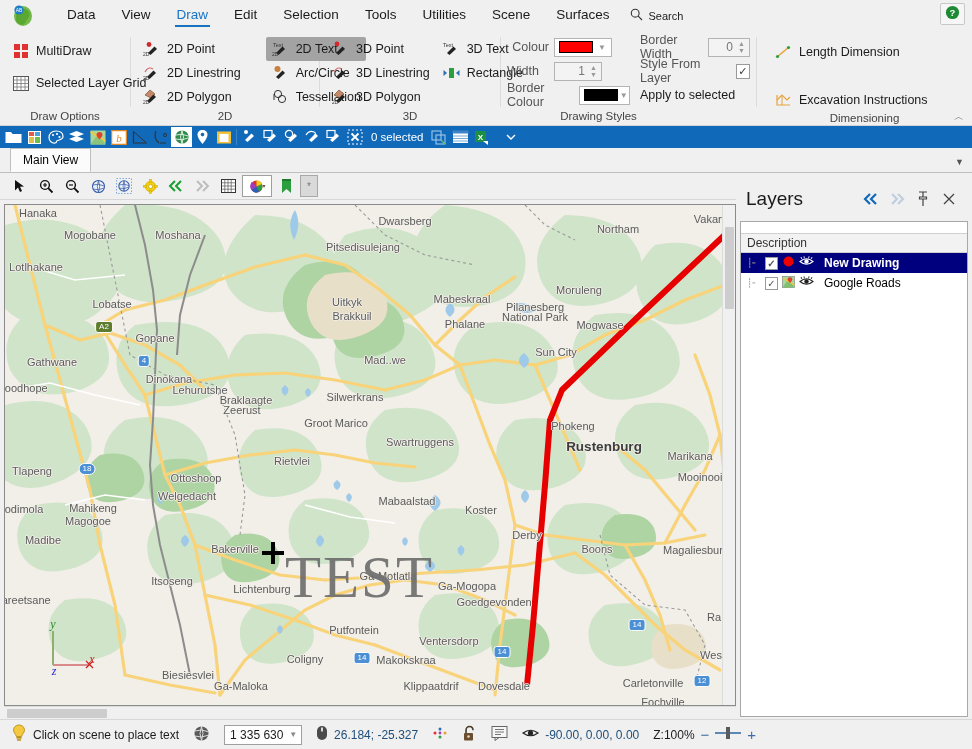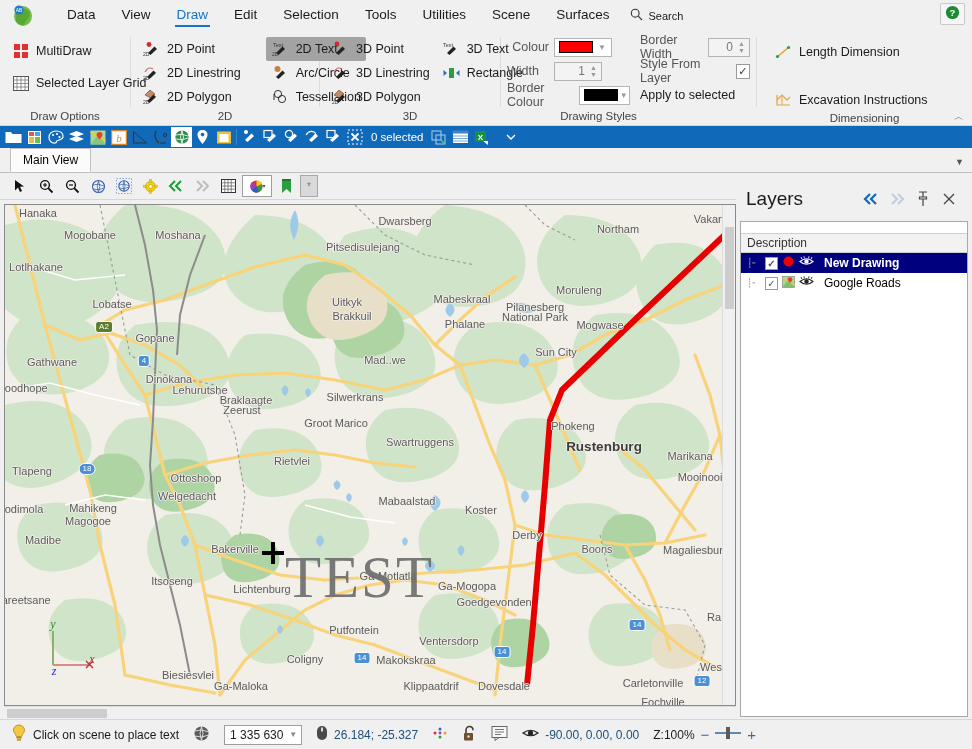--- a/index.html
+++ b/index.html
@@ -856,21 +856,21 @@
               <div class="maplabel" style="left: 257px; top: 384px;">Lichtenburg</div>
               <div class="maplabel" style="left: 383px; top: 371px;">Ga-Motlatla</div>
               <div class="maplabel" style="left: 462px; top: 381px;">Ga-Mogopa</div>
               <div class="maplabel" style="left: 489px; top: 397px;">Goedgevonden</div>
               <div class="maplabel" style="left: 20px; top: 395px;">lareetsane</div>
               <div class="maplabel" style="left: 349px; top: 425px;">Putfontein</div>
               <div class="maplabel" style="left: 444px; top: 436px;">Ventersdorp</div>
               <div class="maplabel" style="left: 709px; top: 412px;">Ra</div>
               <div class="maplabel" style="left: 300px; top: 454px;">Coligny</div>
               <div class="maplabel" style="left: 401px; top: 455px;">Makokskraa</div>
-              <div class="maplabel" style="left: 706px; top: 450px; margin-top: 12px;">Wes</div>
+              <div class="maplabel" style="left: 706px; top: 450px;">Wes</div>
               <div class="maplabel" style="left: 183px; top: 470px;">Biesiesvlei</div>
               <div class="maplabel" style="left: 236px; top: 481px;">Ga-Maloka</div>
               <div class="maplabel" style="left: 426px; top: 481px;">Klippaatdrif</div>
               <div class="maplabel" style="left: 499px; top: 481px;">Dovesdale</div>
               <div class="maplabel" style="left: 648px; top: 478px;">Carletonville</div>
               <div class="maplabel" style="left: 658px; top: 497px;">Fochville</div>
               <div class="maplabel" style="left: 400px; top: 16px; text-align: center;">Dwarsberg</div>
               <div class="maplabel" style="left: 358px; top: 42px;">Pitsedisulejang</div>
               <div class="maplabel" style="left: 603px; top: 24px; padding-left: 20px;">Northam</div>
               <div class="maplabel" style="left: 704px; top: 14px;">Vakan</div>

